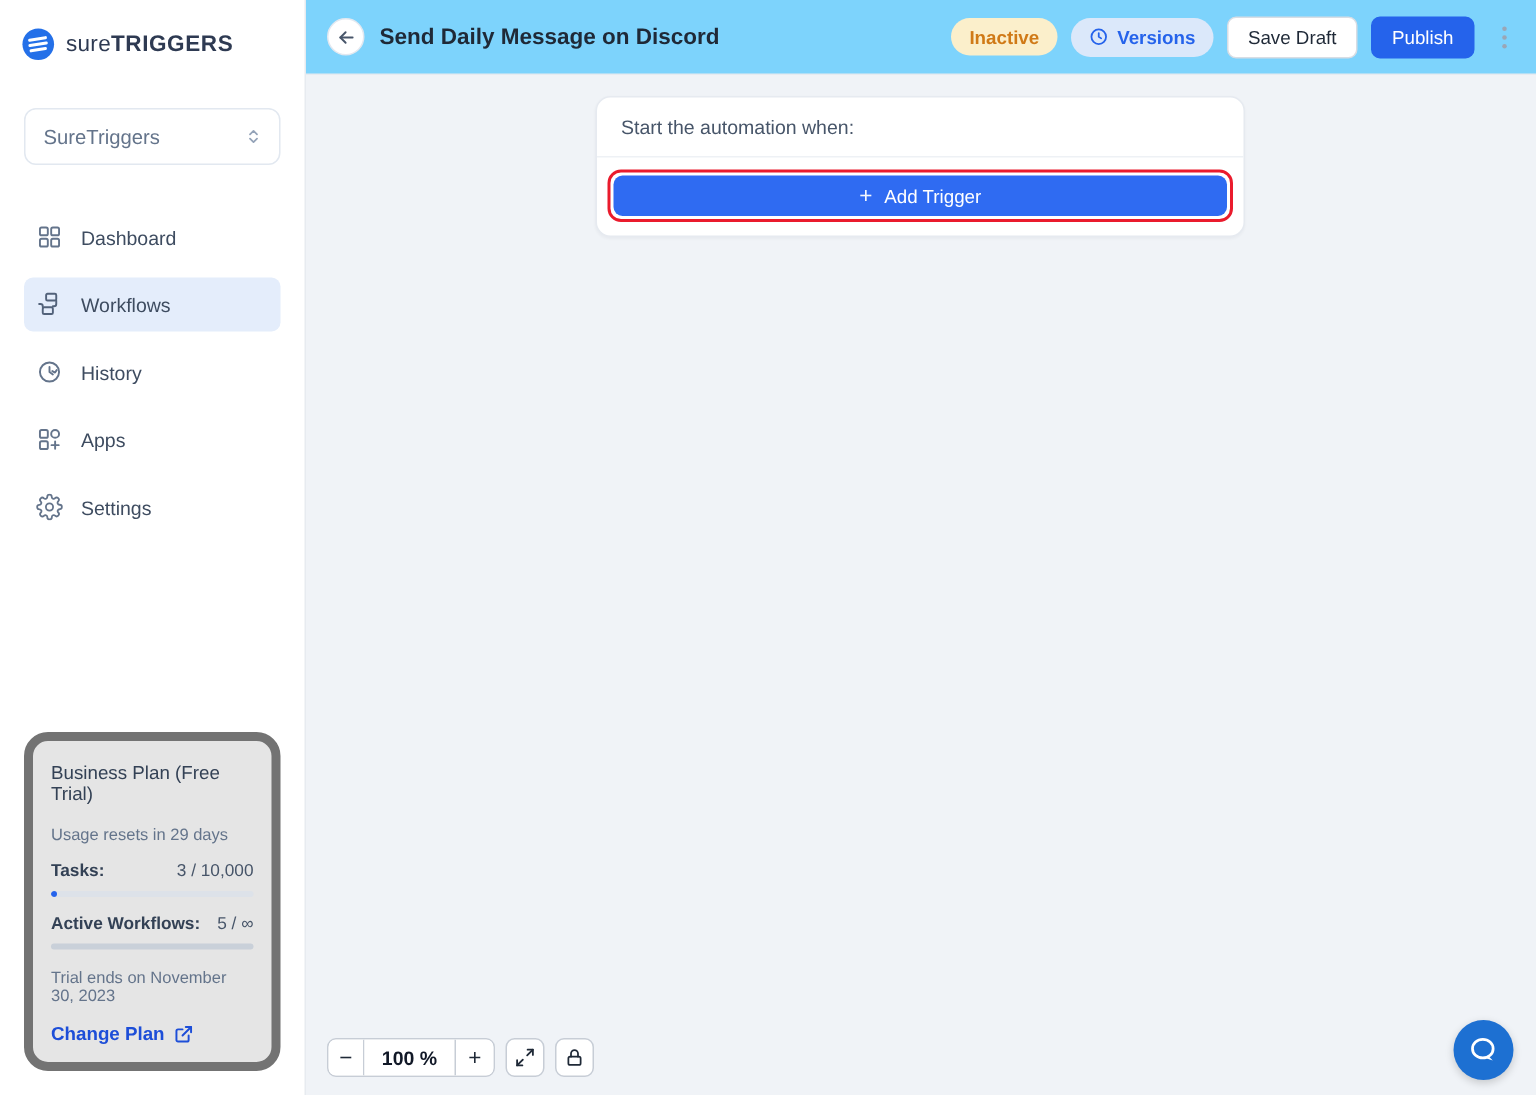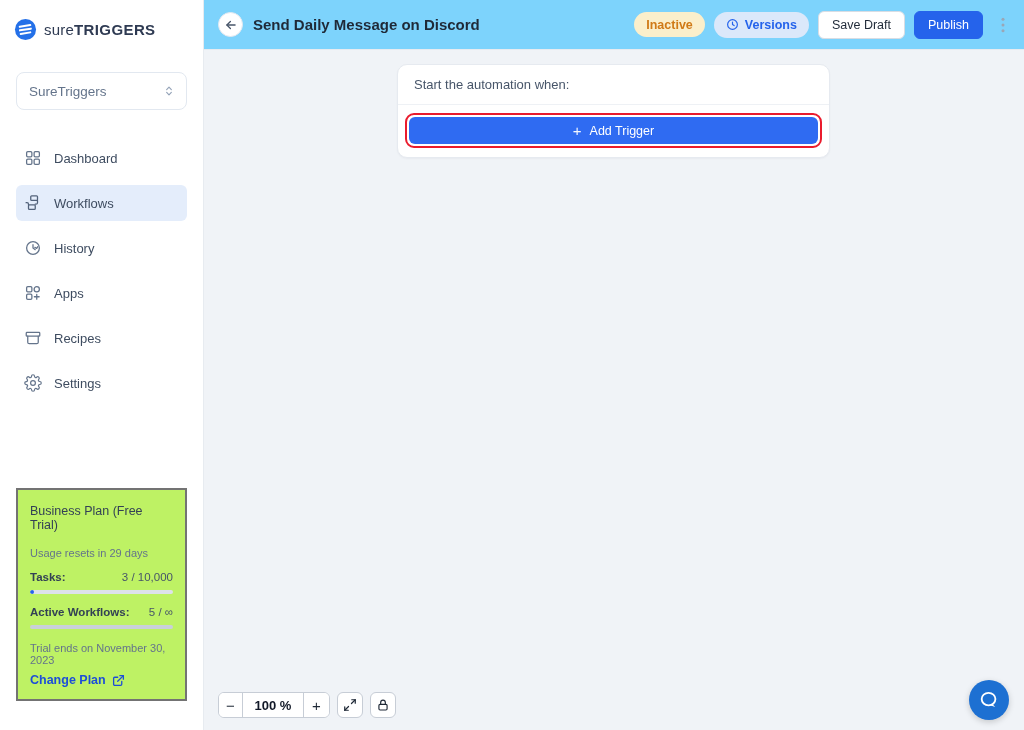--- a/index.html
+++ b/index.html
@@ -31,31 +31,31 @@
   .logo-text .bold{font-weight:700;letter-spacing:.4px;}
   .org-select{position:absolute;left:16px;top:72px;width:171px;height:38px;border:1px solid #E2E8F0;border-radius:8px;display:flex;align-items:center;justify-content:space-between;padding:0 10px 0 12px;cursor:pointer;background:#fff;}
   .org-select span{font-size:13.5px;color:var(--text-gray);}
   .nav{position:absolute;left:16px;top:140px;width:171px;display:flex;flex-direction:column;gap:9px;}
   .nav-item{height:36px;border-radius:6px;display:flex;align-items:center;gap:12px;padding:0 8px;cursor:pointer;}
   .nav-item.active{background:var(--active-item-bg);align-items:center;}
   .nav-item .label{font-size:13px;color:#3E4C60;font-weight:500;}
   .nav-item svg{flex:0 0 auto;}
 
   
-  .plan-card{position:absolute;left:16px;top:488px;width:171px;border:2px solid #737373;border-radius:0;background:#bef264;padding:14px 12px 12px 12px;}
+  .plan-card{position:absolute;left:16px;top:488px;width:171px;border:6px solid #737373;border-radius:16px;background:#e5e5e5;padding:14px 12px 12px 12px;}
   .plan-title{font-size:12.5px;color:#334155;font-weight:500;}
   .plan-sub{font-size:11px;color:var(--text-gray);margin-top:15px;}
   .usage-row{display:flex;justify-content:space-between;align-items:baseline;margin-top:12px;}
   .usage-row .lbl{font-size:11.5px;font-weight:700;color:#334155;}
   .usage-row .val{font-size:11.5px;color:#475569;}
   .bar{height:4px;border-radius:2px;background:#DDE2E9;margin-top:7px;overflow:hidden;}
   .bar .fill{height:100%;border-radius:2px;background:var(--accent-blue);width:0;}
   .bar.full{background:#C9D0D9;}
   .trial-text{font-size:11px;color:var(--text-gray);margin-top:13px;}
-  .change-plan{display:flex;align-items:center;gap:6px;margin-top:7px;cursor:pointer;}
+  .change-plan{display:flex;align-items:center;gap:6px;margin-top:12px;cursor:pointer;}
   .change-plan span{font-size:12.5px;font-weight:700;color:#1D4ED8;}
   .collapse-row{position:absolute;left:16px;top:684px;display:flex;align-items:center;gap:12px;cursor:pointer;}
   .collapse-circle{width:26px;height:26px;border-radius:50%;background:#E8ECF1;display:flex;align-items:center;justify-content:center;}
   .collapse-row span.txt{font-size:13px;color:#44546A;font-weight:500;}
 
   
   .topbar{position:absolute;left:204px;top:0;width:820px;height:50px;background:#7dd3fc;border-bottom:1px solid var(--border-light);display:flex;align-items:center;padding:0 12px 0 14px;}
   .back-btn{width:25px;height:25px;border-radius:50%;border:1px solid #E2E8F0;display:flex;align-items:center;justify-content:center;cursor:pointer;background:#fff;flex:0 0 auto;}
   .wf-title{font-size:15px;font-weight:700;color:var(--text-dark);margin-left:10px;}
   .topbar-right{margin-left:auto;display:flex;align-items:center;gap:9px;}
@@ -141,27 +141,20 @@
         <span class="label">History</span>
       </div>
       <div class="nav-item">
         <svg width="18" height="18" viewBox="0 0 24 24" fill="none" stroke="#64748B" stroke-width="1.7" stroke-linecap="round">
           <rect x="3.5" y="3.5" width="7" height="7" rx="1.5"></rect>
           <rect x="13.5" y="3.5" width="7" height="7" rx="3.5"></rect>
           <rect x="3.5" y="13.5" width="7" height="7" rx="1.5"></rect>
           <path d="M17 13.8v6.4M13.8 17h6.4"></path>
         </svg>
         <span class="label">Apps</span>
-      </div>
-      <div class="nav-item">
-        <svg width="18" height="18" viewBox="0 0 24 24" fill="none" stroke="#64748B" stroke-width="1.7" stroke-linecap="round" stroke-linejoin="round">
-          <rect x="3" y="4.5" width="18" height="5" rx="1"></rect>
-          <path d="M5 9.5v8a2 2 0 0 0 2 2h10a2 2 0 0 0 2-2v-8"></path>
-        </svg>
-        <span class="label">Recipes</span>
       </div>
       <div class="nav-item">
         <svg width="18" height="18" viewBox="0 0 24 24" fill="none" stroke="#64748B" stroke-width="1.6" stroke-linecap="round" stroke-linejoin="round">
           <circle cx="12" cy="12" r="3.2"></circle>
           <path d="M19.4 15a1.65 1.65 0 0 0 .33 1.82l.06.06a2 2 0 0 1-2.83 2.83l-.06-.06a1.65 1.65 0 0 0-1.82-.33 1.65 1.65 0 0 0-1 1.51V21a2 2 0 0 1-4 0v-.09A1.65 1.65 0 0 0 9 19.4a1.65 1.65 0 0 0-1.82.33l-.06.06a2 2 0 0 1-2.83-2.83l.06-.06a1.65 1.65 0 0 0 .33-1.82 1.65 1.65 0 0 0-1.51-1H3a2 2 0 0 1 0-4h.09A1.65 1.65 0 0 0 4.6 9a1.65 1.65 0 0 0-.33-1.82l-.06-.06a2 2 0 0 1 2.83-2.83l.06.06a1.65 1.65 0 0 0 1.82.33H9a1.65 1.65 0 0 0 1-1.51V3a2 2 0 0 1 4 0v.09a1.65 1.65 0 0 0 1 1.51 1.65 1.65 0 0 0 1.82-.33l.06-.06a2 2 0 0 1 2.83 2.83l-.06.06a1.65 1.65 0 0 0-.33 1.82V9a1.65 1.65 0 0 0 1.51 1H21a2 2 0 0 1 0 4h-.09a1.65 1.65 0 0 0-1.51 1z"></path>
         </svg>
         <span class="label">Settings</span>
       </div>
     </nav>
 

